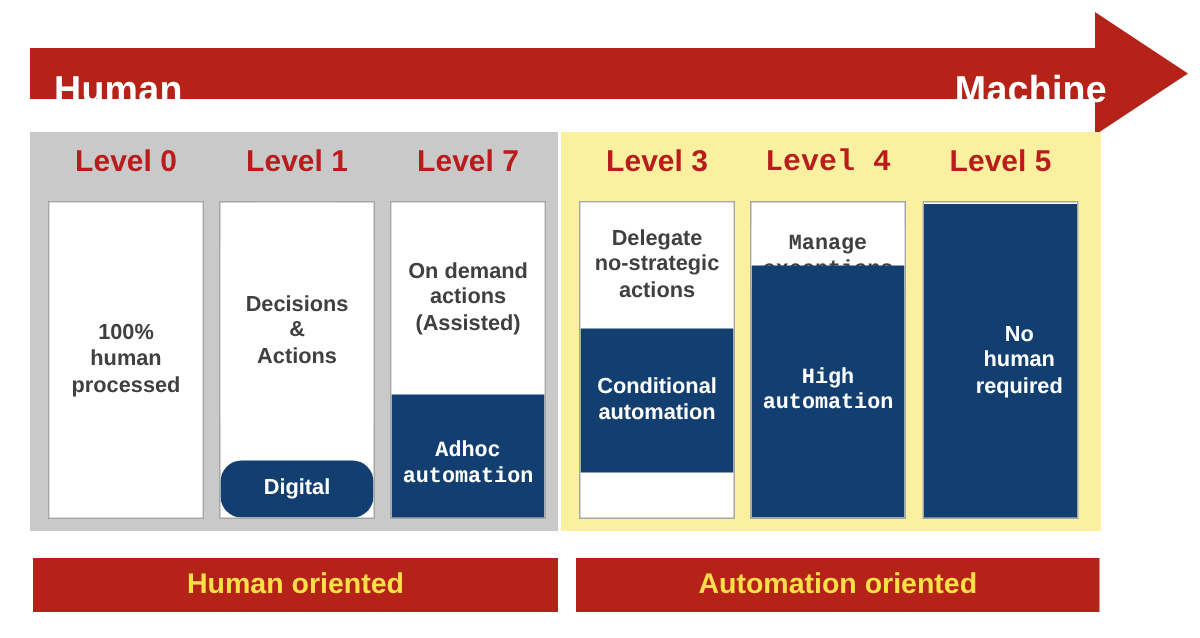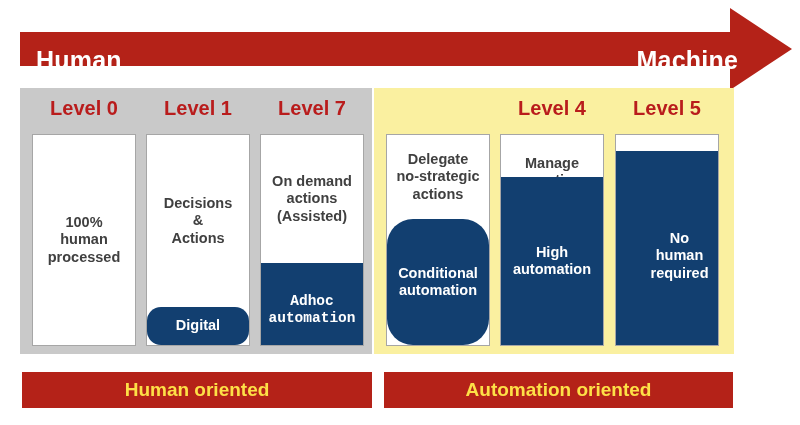--- a/index.html
+++ b/index.html
@@ -114,21 +114,21 @@
   .seg-blue {
     background: #123f70;
     color: #ffffff;
   }
 
   
   #level-col-0 { left: 32px; }
   #level-col-1 { left: 146px; }
   #level-col-2 { left: 260px; }
   #level-col-3 { left: 386px; }
-  #level-col-4 { left: 500px; }
+  #level-col-4 { left: 500px; font-family: Liberation Mono, monospace; }
   #level-col-5 { left: 615px; border-radius: 20px; }
 
   
   .banner {
     position: absolute;
     top: 372px;
     height: 36px;
     background: #b42218;
     color: #fde047;
     font-size: 19px;
@@ -174,37 +174,38 @@
 
   <div class="level-col" id="level-col-2">
     <div class="level-title">Level 7</div>
     <div class="level-box">
       <div class="seg seg-white" style="top: 0px; height: 128px;">On demand<br>actions<br>(Assisted)</div>
       <div class="seg seg-blue" style="top: 128px; height: 94px; font-family: Liberation Mono, monospace;">Adhoc<br>automation</div>
     </div>
   </div>
 
   <div class="level-col" id="level-col-3">
+    <div class="level-title">Level 3</div>
     <div class="level-box">
       <div class="seg seg-white" style="top: 0px; height: 84px;">Delegate<br>no-strategic<br>actions</div>
-      <div class="seg seg-blue" style="top: 84px; height: 126px; border-radius: 26px;">Conditional<br>automation</div>
+      <div class="seg seg-blue" style="top: 84px; height: 96px;">Conditional<br>automation</div>
     </div>
   </div>
 
   <div class="level-col" id="level-col-4">
     <div class="level-title">Level 4</div>
     <div class="level-box">
       <div class="seg seg-white" style="top: 0px; height: 42px; margin-top: 16px;">Manage<br>exceptions</div>
       <div class="seg seg-blue" style="top: 42px; height: 168px;">High<br>automation</div>
     </div>
   </div>
 
   <div class="level-col" id="level-col-5">
     <div class="level-title">Level 5</div>
     <div class="level-box">
-      <div class="seg seg-blue" style="top: 16px; height: 210px; padding-left: 28px;">No<br>human<br>required</div>
+      <div class="seg seg-blue" style="top: 1px; height: 210px; padding-left: 28px;">No<br>human<br>required</div>
     </div>
   </div>
 
   <div class="banner" id="banner-human">Human oriented</div>
   <div class="banner" id="banner-machine">Automation oriented</div>
 
 </div>
 
 </body></html>

